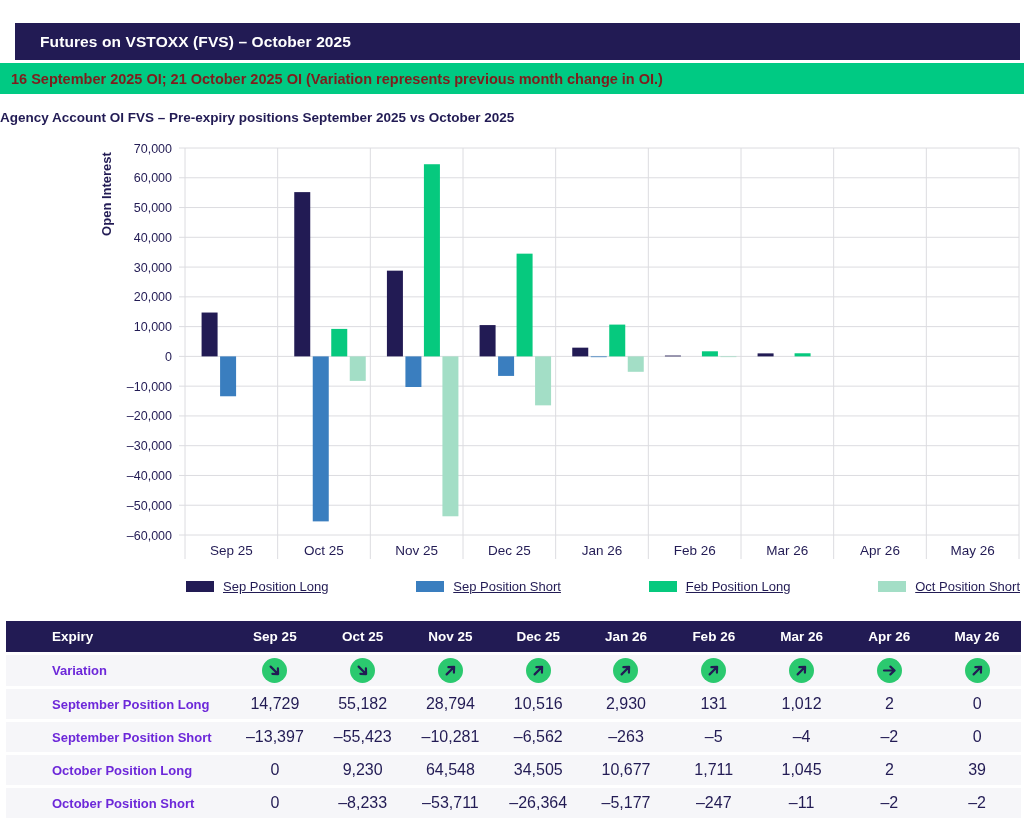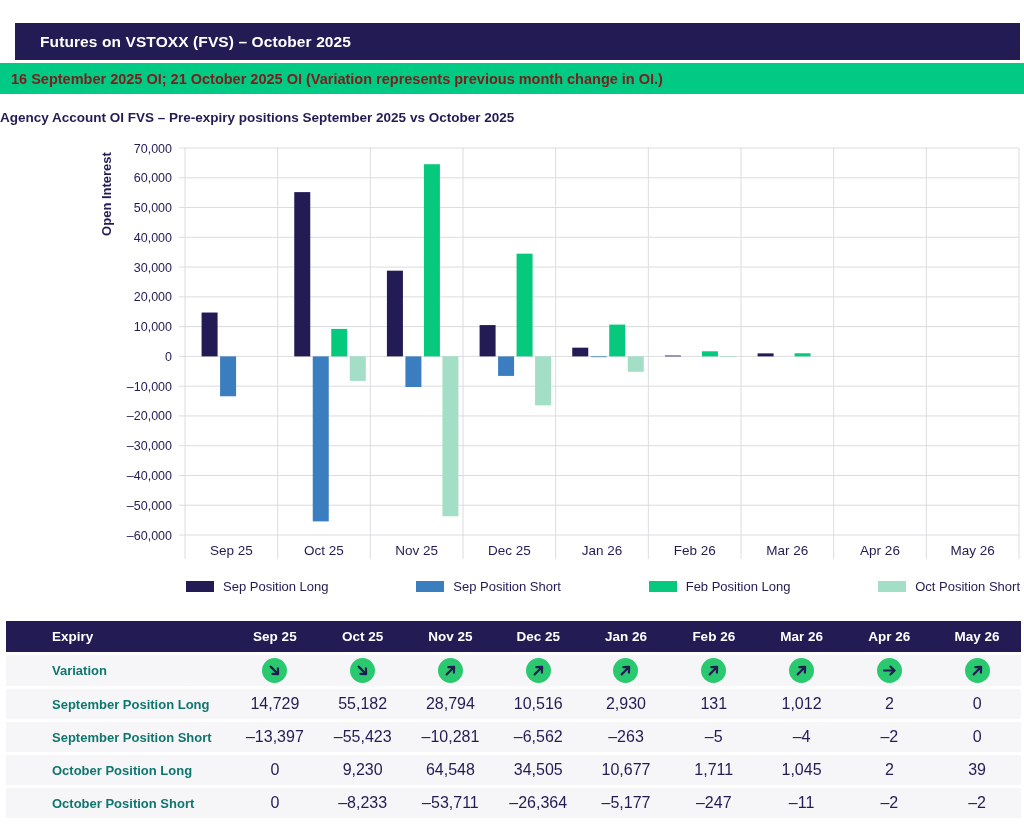--- a/index.html
+++ b/index.html
@@ -17,34 +17,34 @@
     display:flex;align-items:center;padding-left:11px;box-sizing:border-box;
   }
   .subtitle-bar .txt{color:#7f1d1d;font-weight:bold;font-size:14.5px;}
   .chart-title{
     margin-top:16px;height:16px;text-align:left;padding-right:56px;
     font-weight:bold;font-size:13.5px;color:#221B54;
   }
   #chart{display:block;margin-top:6px;}
   .legend{
     margin-left:186px;width:834px;height:20px;margin-top:12px;
-    display:flex;justify-content:space-between;align-items:center;
+    display:flex;justify-content:space-between;align-items:center;text-decoration:underline;
   }
   .legend-item{display:flex;align-items:center;gap:9px;font-size:13px;color:#221B54;}
   .legend-swatch{display:inline-block;width:28px;height:11px;}
   .etable{margin:25px 3px 0 6px;width:1015px;}
   .trow{
     display:grid;grid-template-columns:188px repeat(9,1fr);
     align-items:center;height:30px;background:#F6F6F9;margin-bottom:3px;padding-left:37px;
   }
   .trow.head{background:#221B54;height:31px;}
   .trow.variation{height:31px;}
   .tcell{text-align:center;font-size:16px;color:#221B54;}
   .trow.head .tcell{color:#ffffff;font-weight:bold;font-size:13.5px;}
-  .tlabel{text-align:left;padding-left:9px;font-weight:bold;font-size:13px;color:#0f766e;}
+  .tlabel{text-align:left;padding-left:9px;font-weight:bold;font-size:13px;color:#6d28d9;}
   .trow.head .tlabel{color:#ffffff;font-size:13.5px;}
   .arrow-wrap{display:flex;justify-content:center;align-items:center;}
   svg text{font-family:"Liberation Sans","DejaVu Sans",sans-serif;}
 </style>
 </head>
 <body>
 
 <div class="title-bar">
   <span class="txt">Futures on VSTOXX (FVS) – October 2025</span>
 </div>

